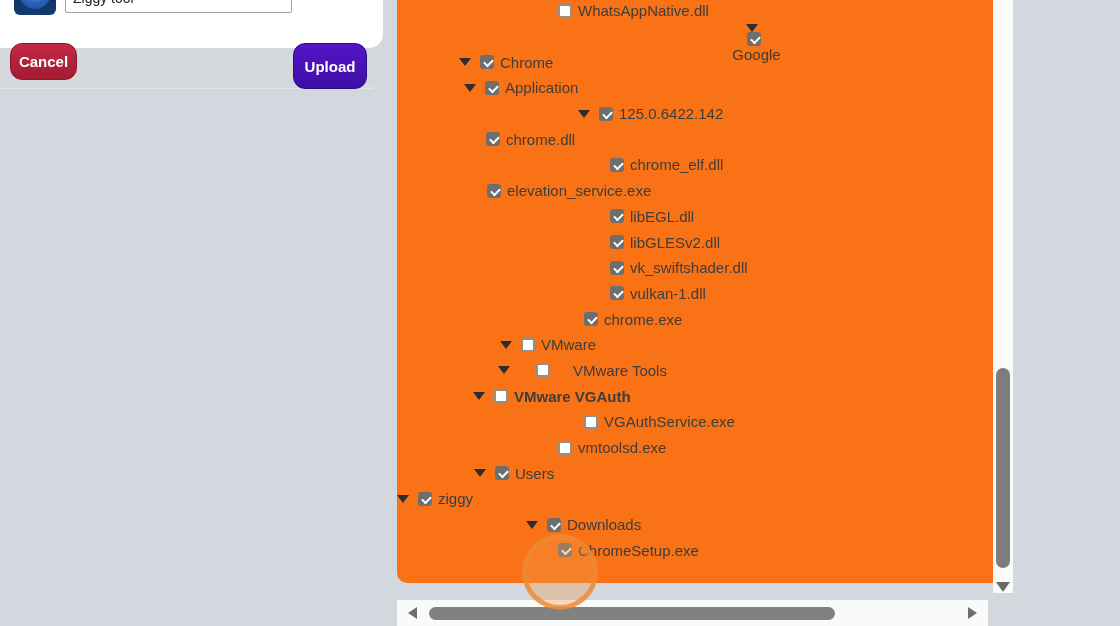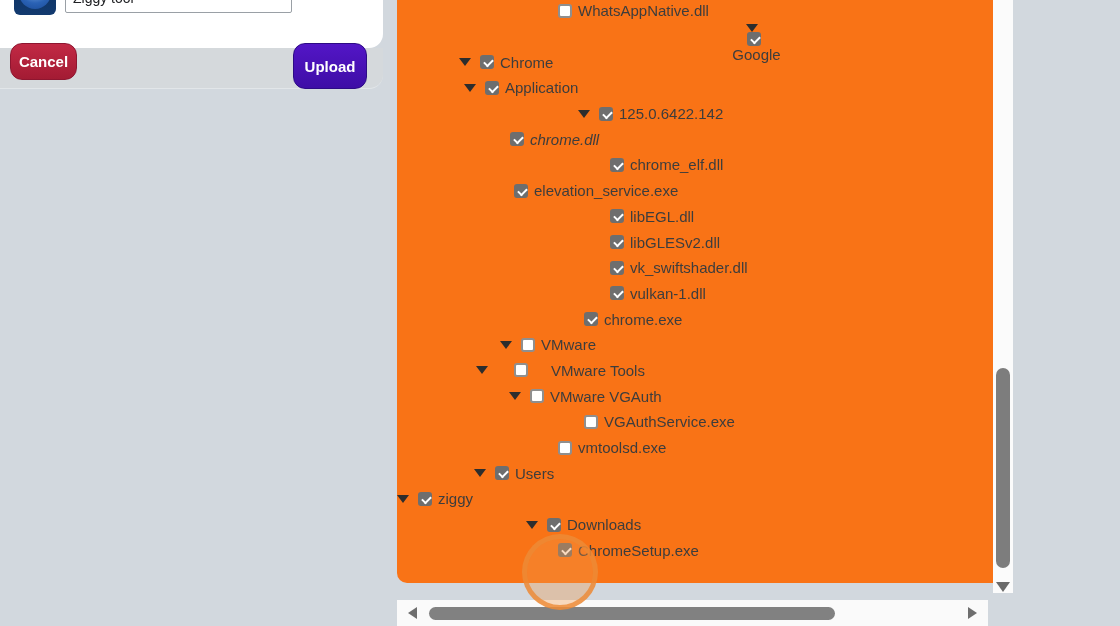--- a/index.html
+++ b/index.html
@@ -149,31 +149,31 @@
       <div class="tree-row" style="padding-left: 67px;">
     <span class="tri"></span>
     <span class="cb checked"></span>
     <span class="lbl">Application</span>
   </div>
       <div class="tree-row" style="padding-left: 181px;">
     <span class="tri"></span>
     <span class="cb checked"></span>
     <span class="lbl">125.0.6422.142</span>
   </div>
-      <div class="tree-row" style="padding-left: 113px; font-style: italic;">
+      <div class="tree-row" style="padding-left: 89px;">
 
     <span class="cb checked"></span>
     <span class="lbl">chrome.dll</span>
   </div>
       <div class="tree-row" style="padding-left: 213px;">
 
     <span class="cb checked"></span>
     <span class="lbl">chrome_elf.dll</span>
   </div>
-      <div class="tree-row" style="padding-left: 117px;">
+      <div class="tree-row" style="padding-left: 90px;">
 
     <span class="cb checked"></span>
     <span class="lbl">elevation_service.exe</span>
   </div>
       <div class="tree-row" style="padding-left: 213px;">
 
     <span class="cb checked"></span>
     <span class="lbl">libEGL.dll</span>
   </div>
       <div class="tree-row" style="padding-left: 213px;">
@@ -194,26 +194,26 @@
       <div class="tree-row" style="padding-left: 187px;">
 
     <span class="cb checked"></span>
     <span class="lbl">chrome.exe</span>
   </div>
       <div class="tree-row" style="padding-left: 103px;">
     <span class="tri"></span>
     <span class="cb"></span>
     <span class="lbl">VMware</span>
   </div>
-      <div class="tree-row" style="padding-left: 79px; gap: 17px;">
+      <div class="tree-row" style="padding-left: 101px; gap: 17px;">
     <span class="tri"></span>
     <span class="cb"></span>
     <span class="lbl">VMware Tools</span>
   </div>
-      <div class="tree-row" style="padding-left: 112px;">
+      <div class="tree-row" style="padding-left: 76px; font-weight: bold;">
     <span class="tri"></span>
     <span class="cb"></span>
     <span class="lbl">VMware VGAuth</span>
   </div>
       <div class="tree-row" style="padding-left: 187px;">
 
     <span class="cb"></span>
     <span class="lbl">VGAuthService.exe</span>
   </div>
       <div class="tree-row" style="padding-left: 161px;">

